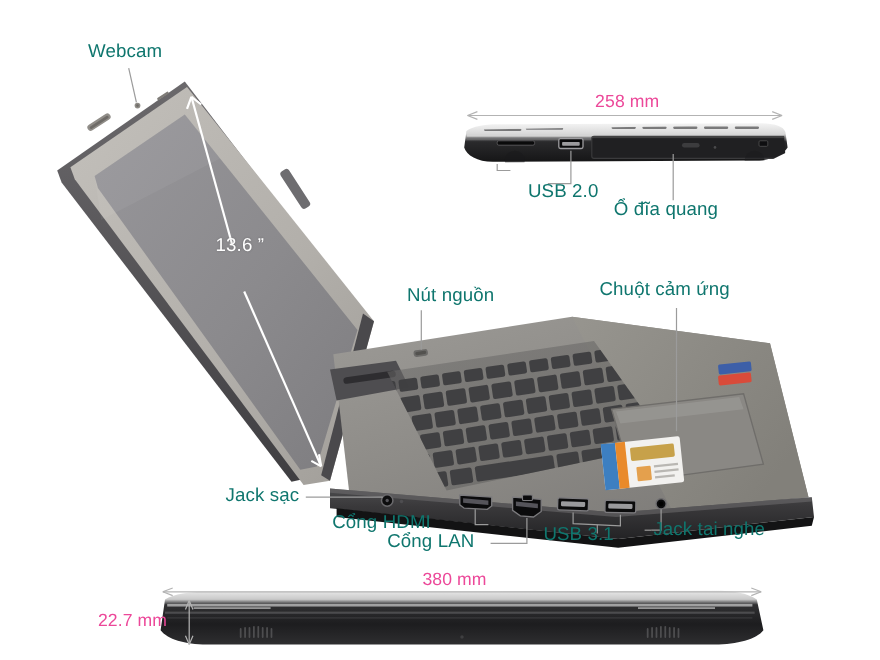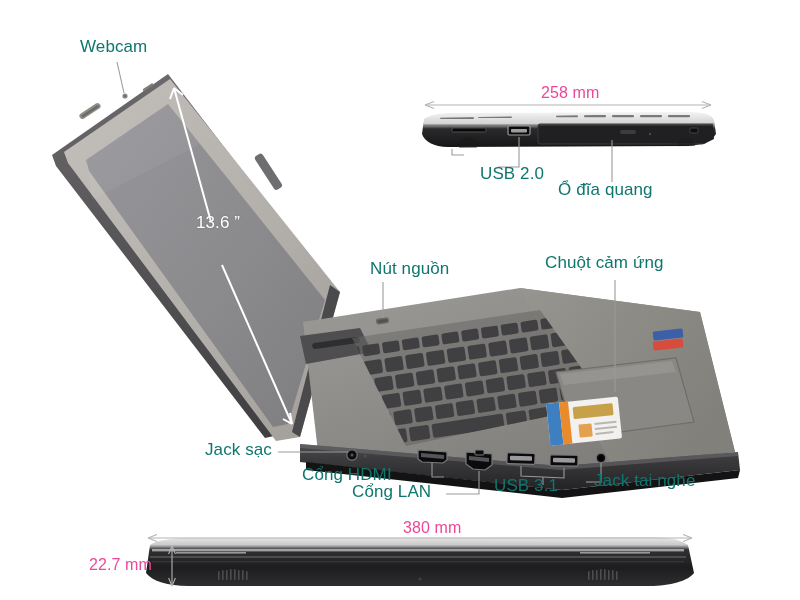--- a/index.html
+++ b/index.html
@@ -395,16 +395,16 @@
 
   <div class="lbl" style="left:335px;top:260px;margin-left:35px;">Nút nguồn</div>
   <div class="lbl" style="left:545px;top:254px;">Chuột cảm ứng</div>
 
   <div class="lbl" style="left:205px;top:441px;">Jack sạc</div>
   <div class="lbl" style="left:302px;top:466px;">Cổng HDMI</div>
   <div class="lbl" style="left:352px;top:483px;">Cổng LAN</div>
   <div class="lbl" style="left:494px;top:477px;">USB 3.1</div>
   <div class="lbl" style="left:594px;top:472px;">Jack tai nghe</div>
 
-  <div class="lbl dim" style="left:384px;top:519px;margin-left:19px;">380 mm</div>
+  <div class="lbl dim" style="left:384px;top:519px;">380 mm</div>
   <div class="lbl dim" style="left:89px;top:556px;">22.7 mm</div>
 
 </div>
 
 </body></html>

